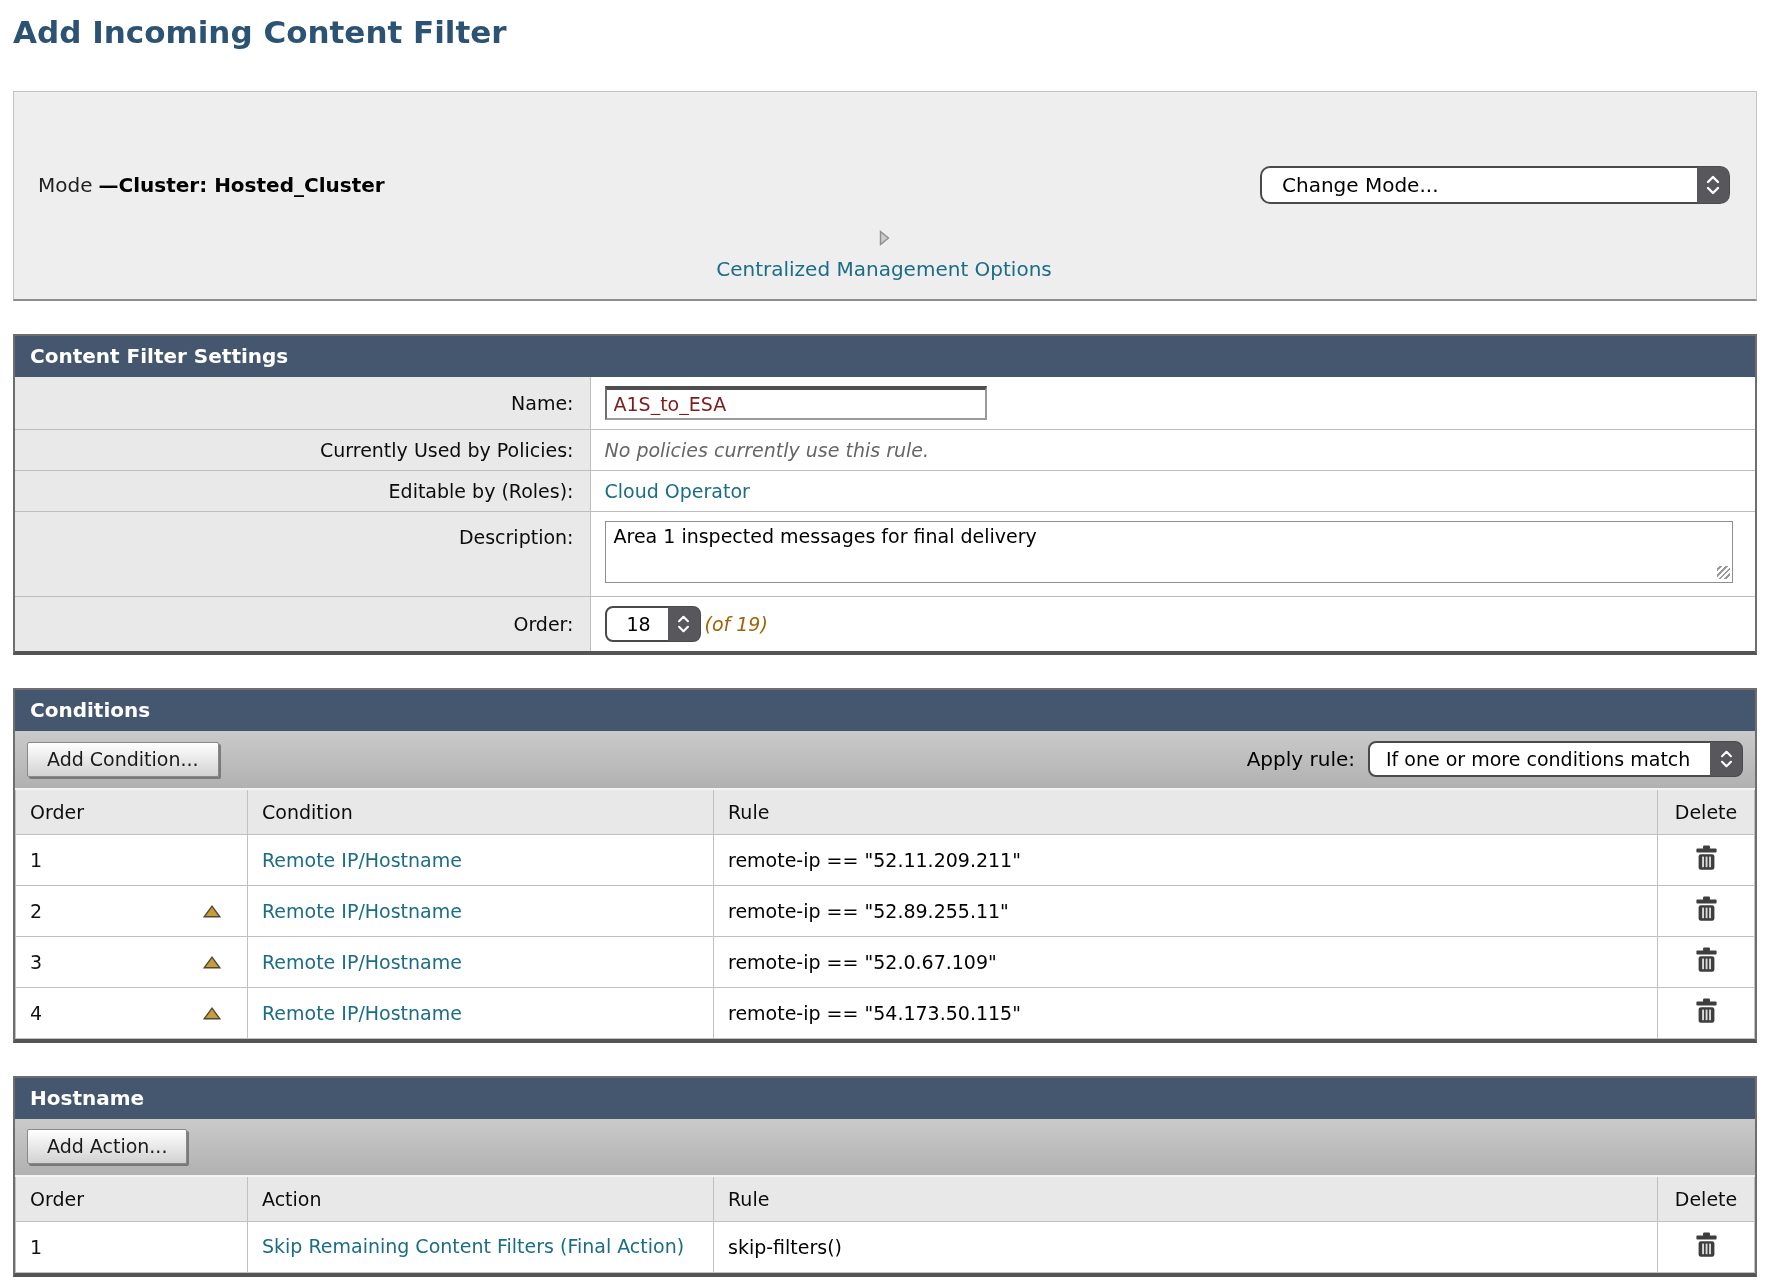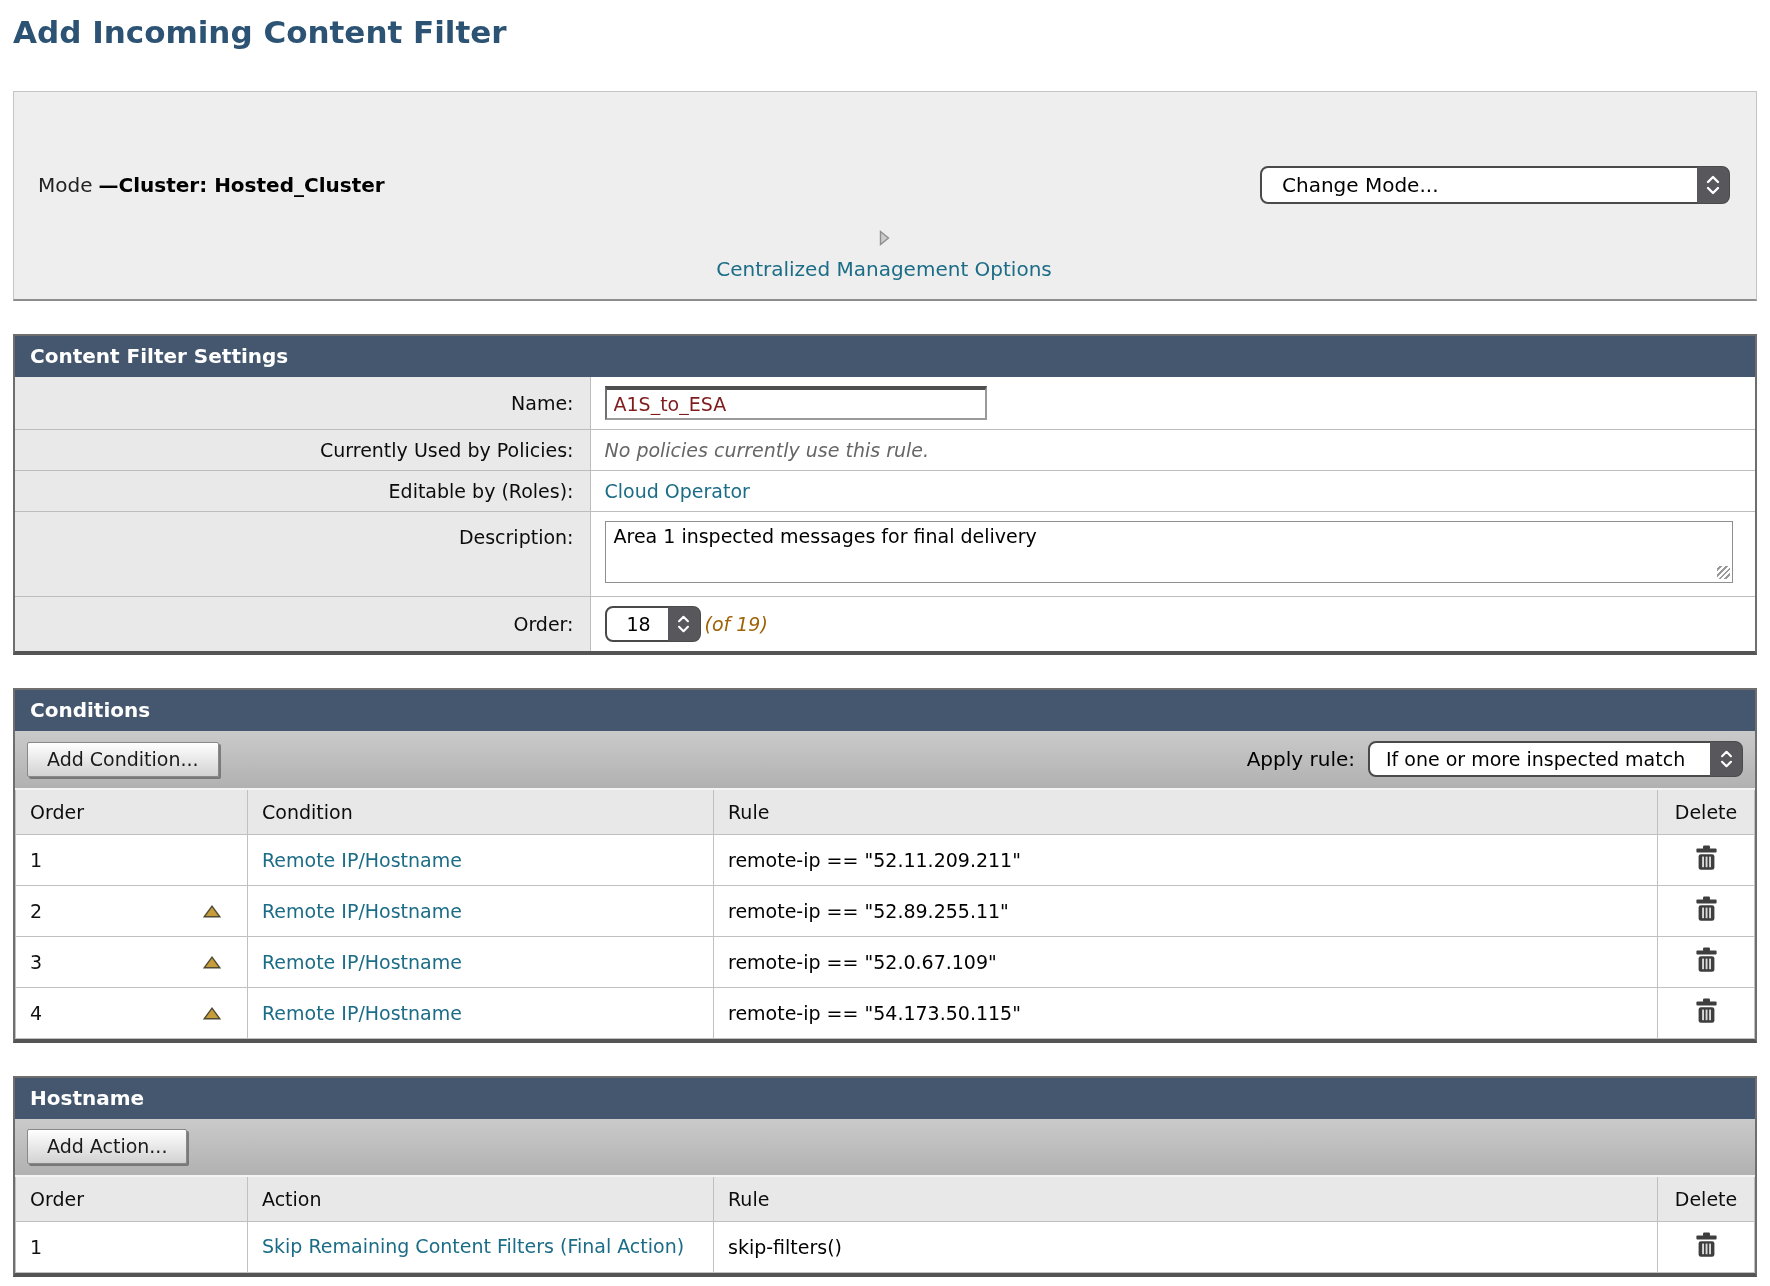--- a/index.html
+++ b/index.html
@@ -39,21 +39,21 @@
   }
   .macselect .sel-label {
     padding:0 44px 0 20px; font-size:20px; color:#000; white-space:nowrap;
     overflow:hidden;
   }
   .macselect .spin {
     position:absolute; right:-1px; top:-1px; bottom:-1px; width:32px;
     background:#57575c; border-radius:0 7px 7px 0;
     display:flex; flex-direction:column; align-items:center; justify-content:center; gap:2px;
   }
-  .change-mode { width:470px; }
+  .change-mode { width:470px;border-radius:10px; }
   .apply-rule-select { width:375px; height:36px; }
   .apply-rule-select .sel-label { font-size:19px; padding-left:16px; }
   .order-select { width:96px; height:36px; }
   .order-select .sel-label { font-size:19px; padding:0 40px 0 20px; }
 
   
   .panel {
     margin:33px 13px 0 13px;
     border:2px solid #6e6e6e;
     border-bottom:4px solid #545454;
@@ -212,21 +212,21 @@
     </table>
 </section>
 
 <section class="panel">
   <div class="panel-header">Conditions</div>
   <div class="toolbar">
     <button class="gray-btn">Add Condition...</button>
     <div class="apply-rule">
       <span>Apply rule:</span>
       <div class="macselect apply-rule-select">
-        <span class="sel-label">If one or more inspected match</span>
+        <span class="sel-label">If one or more conditions match</span>
         <span class="spin">
           <svg width="13" height="8" viewBox="0 0 14 9">
               <path d="M2 7 L7 2 L12 7" fill="none" stroke="#fff" stroke-width="2.4" stroke-linecap="round" stroke-linejoin="round"></path>
             </svg>
           <svg width="13" height="8" viewBox="0 0 14 9">
               <path d="M2 2 L7 7 L12 2" fill="none" stroke="#fff" stroke-width="2.4" stroke-linecap="round" stroke-linejoin="round"></path>
             </svg>
         </span>
       </div>
     </div>

